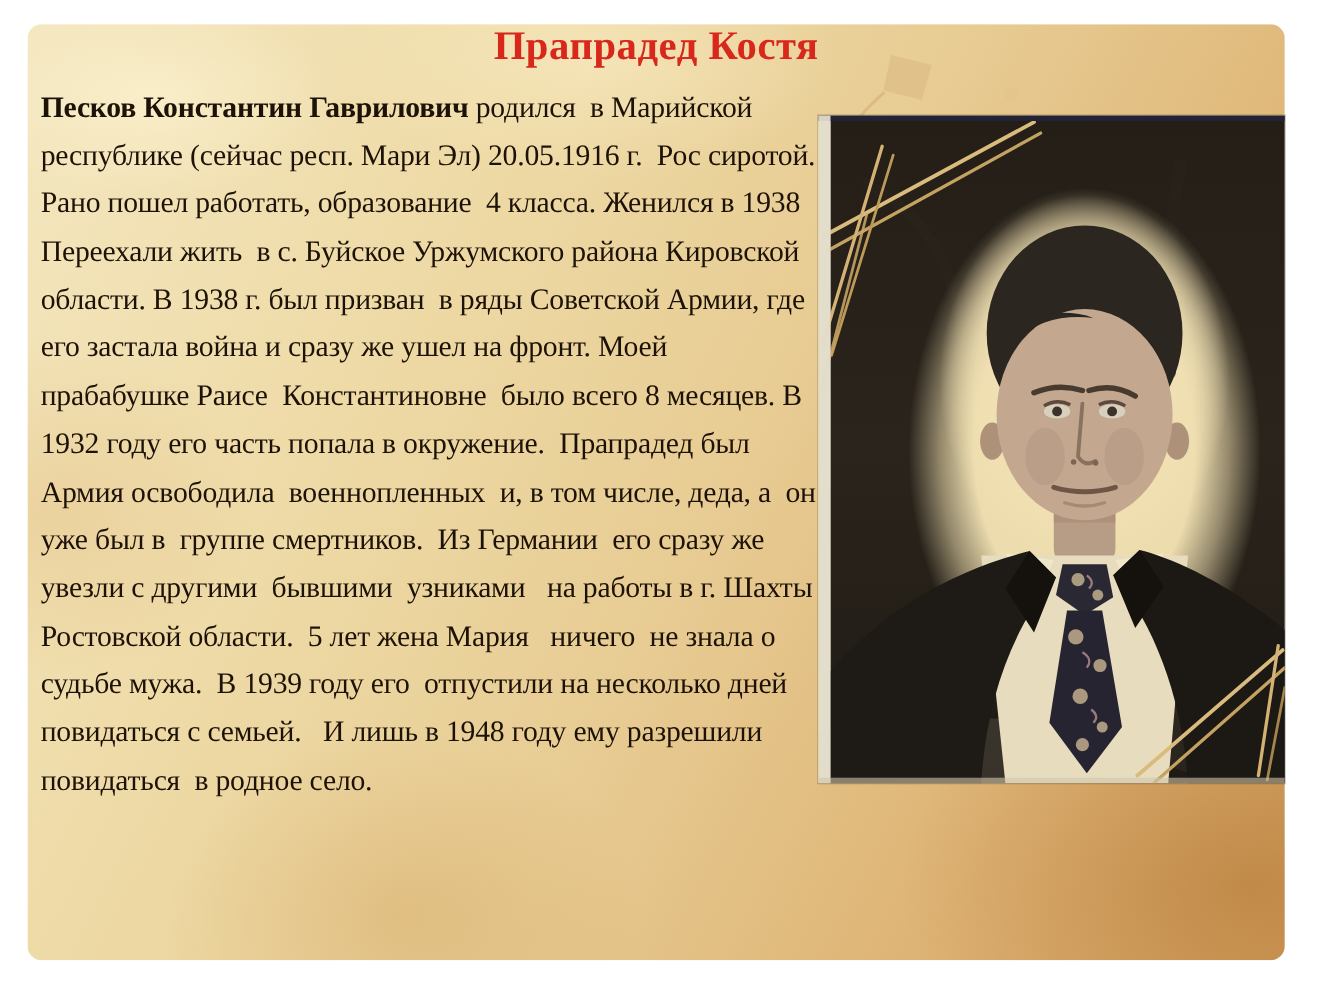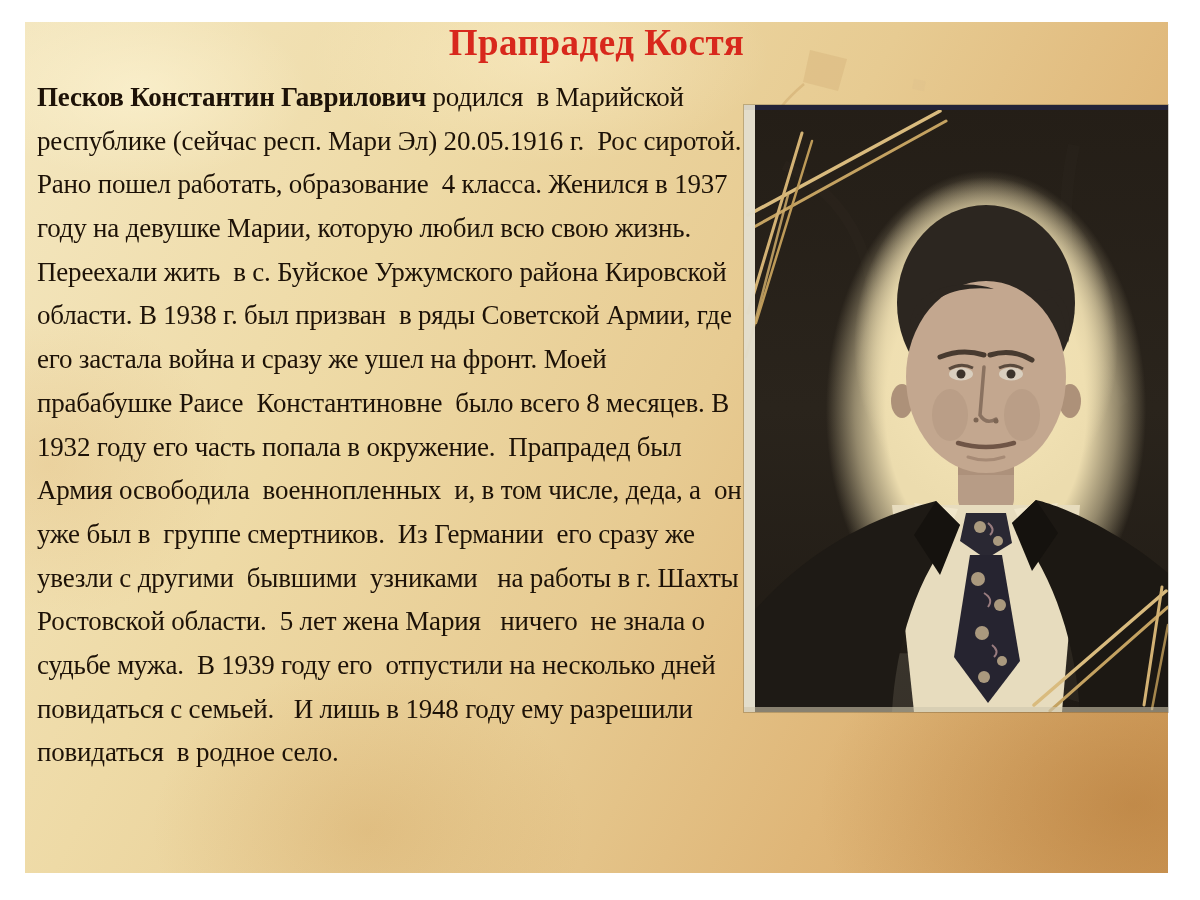--- a/index.html
+++ b/index.html
@@ -32,21 +32,21 @@
     background-color:#e9d19b;
   }
   
   .parchment{background:
       radial-gradient(ellipse 240px 130px at 10% 8%, rgba(255,247,216,.55), transparent 70%),
       radial-gradient(ellipse 320px 150px at 45% 4%, rgba(252,240,203,.5), transparent 72%),
       radial-gradient(ellipse 260px 220px at 2% 52%, rgba(212,160,88,.22), transparent 70%),
       radial-gradient(ellipse 300px 230px at 30% 95%, rgba(198,140,66,.25), transparent 72%),
       radial-gradient(ellipse 420px 280px at 97% 92%, rgba(164,102,38,.42), transparent 75%),
       radial-gradient(ellipse 300px 360px at 100% 45%, rgba(180,118,50,.28), transparent 72%),
-      linear-gradient(118deg,#f4e7c0 0%,#eedaa6 30%,#e7cb92 55%,#dfb678 76%,#d4a05e 100%);}
+      linear-gradient(118deg,#f4e7c0 0%,#eedaa6 30%,#e7cb92 55%,#dfb678 76%,#d4a05e 100%); border-radius: 13px;}
   .bg-decor{position:absolute;left:0;top:0;width:100%;height:100%;pointer-events:none;}
   .title{
     position:absolute;left:0;top:-1px;width:100%;
     margin:0;text-align:center;
     font-size:37px;font-weight:700;line-height:1.18;
     color:var(--title-red);
     letter-spacing:.5px;
   }
   .body-text{
     position:absolute;left:12px;top:54px;width:710px;
@@ -74,22 +74,21 @@
       <polygon points="785,28 822,37 813,69 778,60" fill="#d9b87f" opacity="0.55"></polygon>
       <path d="M779,62 Q765,74 757,84" stroke="#cda76b" stroke-width="2.5" fill="none" opacity="0.5"></path>
       <rect x="888" y="58" width="12" height="10" fill="#dcc08c" opacity="0.35" transform="rotate(12 894 63)"></rect>
     </svg>
 
     <h1 class="title">Прапрадед Костя</h1>
 
     <div class="body-text">
         <div class="line"><b>Песков Константин Гаврилович</b> родился  в Марийской</div>
         <div class="line">республике (сейчас респ. Мари Эл) 20.05.1916 г.  Рос сиротой.</div>
-        <div class="line">Рано пошел работать, образование  4 класса. Женился в 1937</div>
-        <div class="line">году на девушке Марии, которую любил всю свою жизнь.</div>
+        <div class="line">Рано пошел работать, образование  4 класса. Женился в 1938</div>
         <div class="line">Переехали жить  в с. Буйское Уржумского района Кировской</div>
         <div class="line">области. В 1938 г. был призван  в ряды Советской Армии, где</div>
         <div class="line">его застала война и сразу же ушел на фронт. Моей</div>
         <div class="line">прабабушке Раисе  Константиновне  было всего 8 месяцев. В</div>
         <div class="line">1932 году его часть попала в окружение.  Прапрадед был</div>
         <div class="line">Армия освободила  военнопленных  и, в том числе, деда, а  он</div>
         <div class="line">уже был в  группе смертников.  Из Германии  его сразу же</div>
         <div class="line">увезли с другими  бывшими  узниками   на работы в г. Шахты</div>
         <div class="line">Ростовской области.  5 лет жена Мария   ничего  не знала о</div>
         <div class="line">судьбе мужа.  В 1939 году его  отпустили на несколько дней</div>

